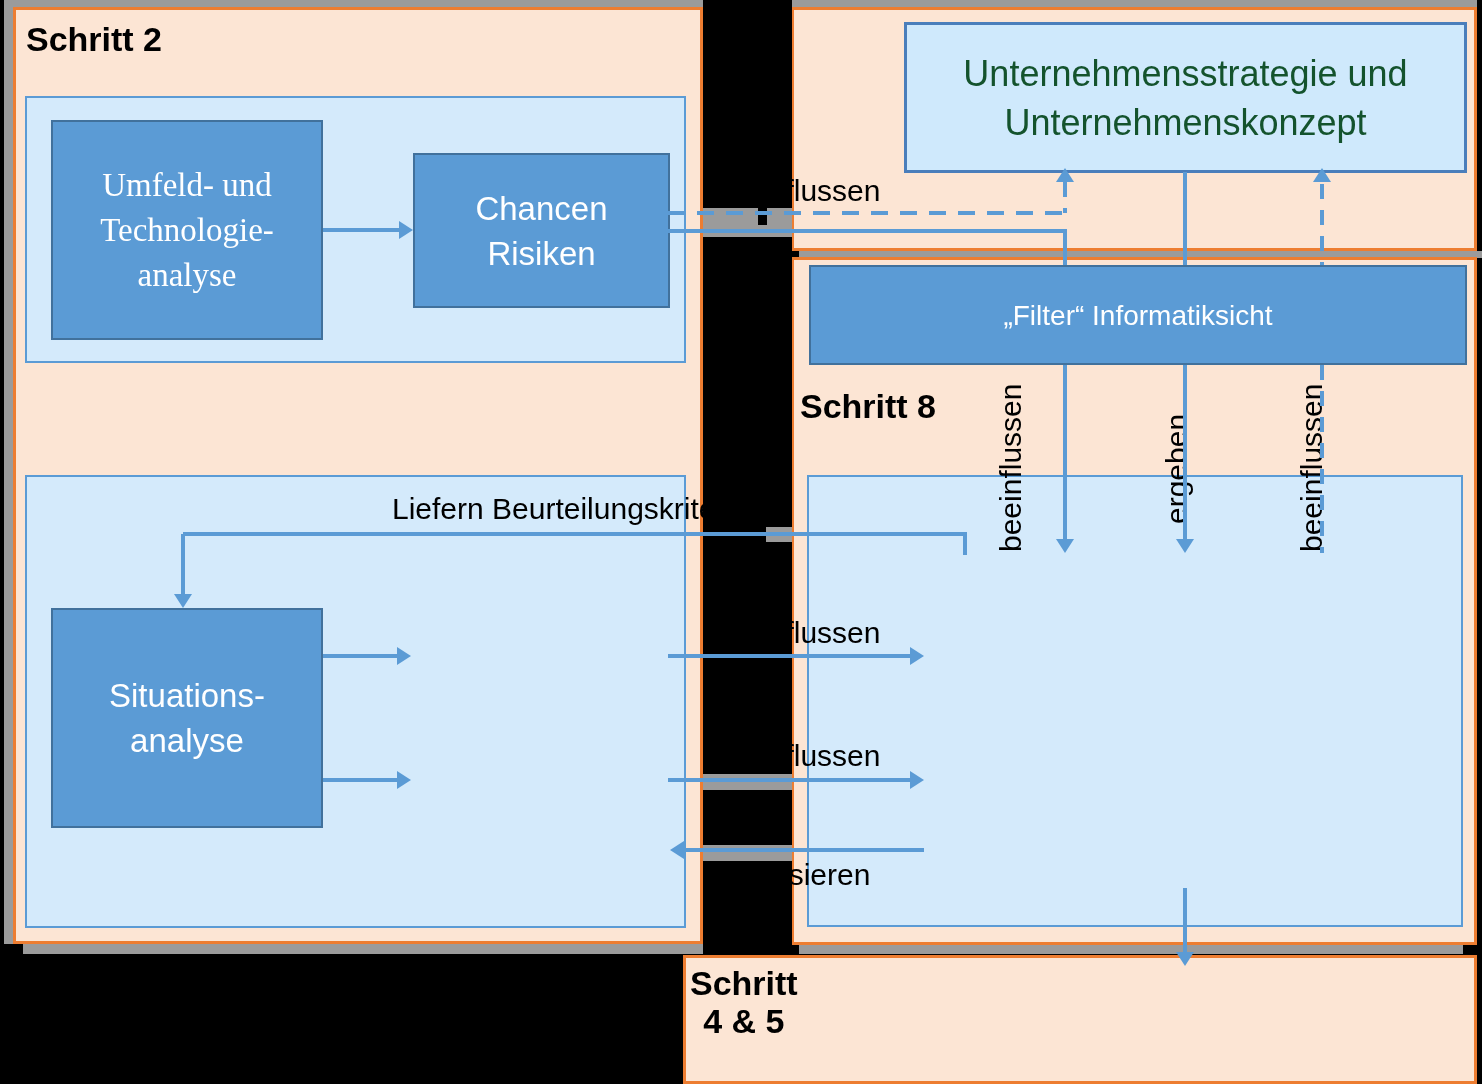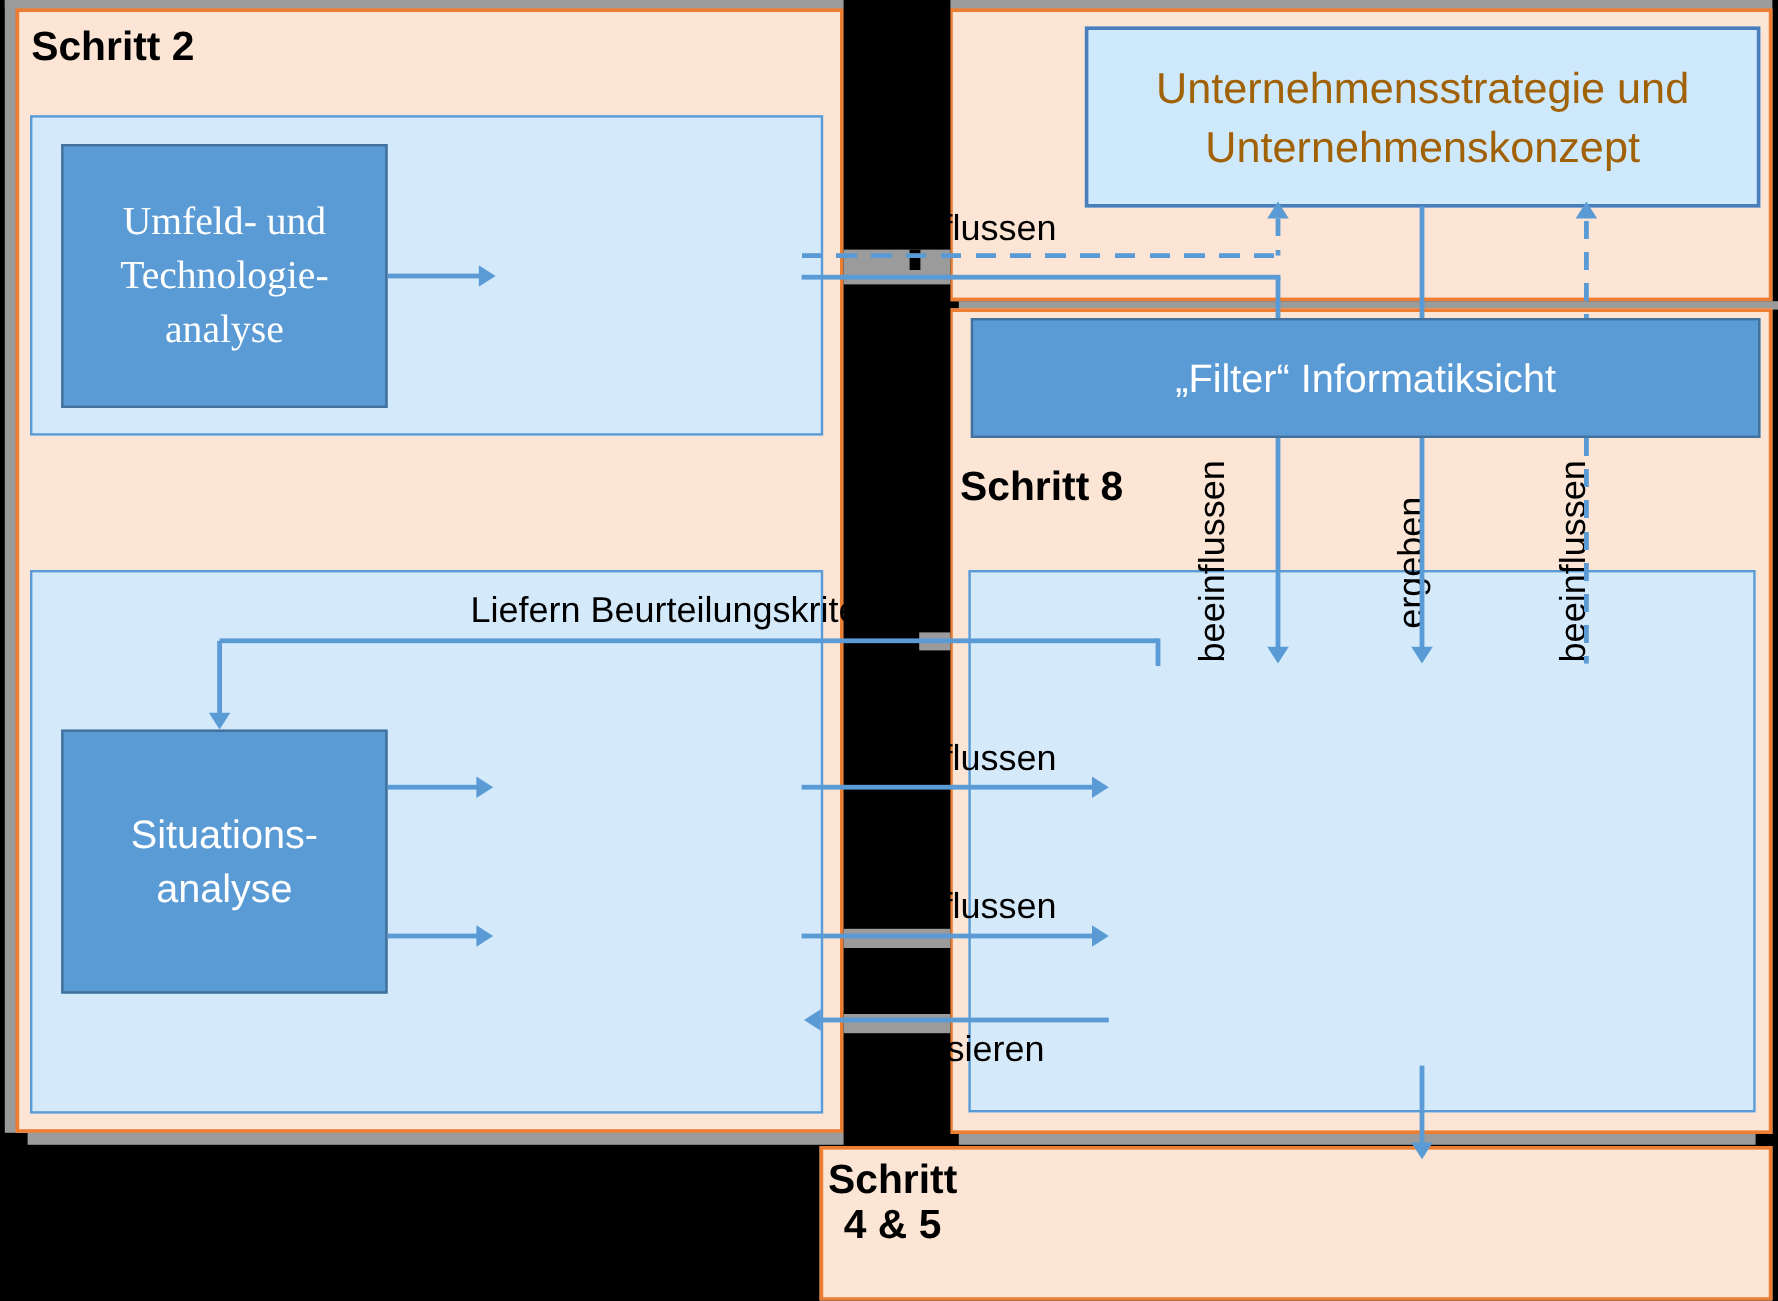--- a/index.html
+++ b/index.html
@@ -7,21 +7,21 @@
          font-family:"Liberation Sans","DejaVu Sans",sans-serif;}
   .abs{position:absolute;box-sizing:border-box;}
   
   .panel{background:#fce5d4;border:3px solid #ed7d31;z-index:1;}
   
   .container{background:#d4eafb;border:2px solid #5b9bd5;z-index:2;}
   
   .dbox{background:#5b9bd5;border:2px solid #41719c;color:#fff;display:flex;align-items:center;
         justify-content:center;text-align:center;white-space:pre-line;z-index:2;font-size:33px;line-height:45px;}
   
-  .lbox{background:#cfe9fc;border:3px solid #4a7ebb;color:#a16207;display:flex;align-items:center;
+  .lbox{background:#cfe9fc;border:3px solid #4a7ebb;color:#14532d;display:flex;align-items:center;
         justify-content:center;text-align:center;white-space:pre-line;z-index:2;font-size:36px;line-height:49px;}
   .stitle{font-weight:bold;color:#000;font-size:34px;line-height:38px;white-space:pre-line;z-index:2;text-align:center;}
   .lab{font-size:30px;color:#000;white-space:nowrap;z-index:2;}
   .rot{transform:rotate(-90deg);transform-origin:left bottom;}
   .gray{background:#9b9b9b;z-index:1;}
   .graycut{background:#9b9b9b;z-index:4;}
   .band{background:#000;z-index:3;}
   .notch{background:#000;z-index:4;}
   
   .hl{height:4px;background:#5b9bd5;z-index:5;}
@@ -55,29 +55,31 @@
   <div class="abs stitle" style="left:800px;top:387px;">Schritt 8</div>
 
   <div class="abs panel" style="left:683px;top:955px;width:794px;height:129px;"></div>
   <div class="abs stitle" style="left:690px;top:964px;">Schritt
 4 &amp; 5</div>
 
   <div class="abs container" style="left:25px;top:96px;width:661px;height:267px;"></div>
   <div class="abs dbox" style="left:51px;top:120px;width:272px;height:220px;font-family:Liberation Serif, serif;">Umfeld- und
 Technologie-
 analyse</div>
+  <div class="abs dbox" style="left:413px;top:153px;width:257px;height:155px;">Chancen
+Risiken</div>
 
   <div class="abs container" style="left:25px;top:475px;width:661px;height:453px;"></div>
   <div class="abs dbox" style="left:51px;top:608px;width:272px;height:220px;">Situations-
 analyse</div>
 
   <div class="abs lbox" style="left:904px;top:22px;width:563px;height:151px;">Unternehmensstrategie und
 Unternehmenskonzept</div>
 
-  <div class="abs dbox" style="left:809px;top:265px;width:658px;height:100px;font-size:33px;">„Filter“ Informatiksicht</div>
+  <div class="abs dbox" style="left:809px;top:265px;width:658px;height:100px;font-size:28px;">„Filter“ Informatiksicht</div>
 
   <div class="abs container" style="left:807px;top:475px;width:656px;height:452px;"></div>
 
 
   <div class="abs lab" style="left:712px;top:174px;">beeinflussen</div>
   <div class="abs lab" style="left:392px;top:492px;">Liefern Beurteilungskriterien</div>
   <div class="abs lab" style="left:712px;top:616px;">beeinflussen</div>
   <div class="abs lab" style="left:712px;top:739px;">beeinflussen</div>
   <div class="abs lab" style="left:717px;top:858px;">fokussieren</div>
 

